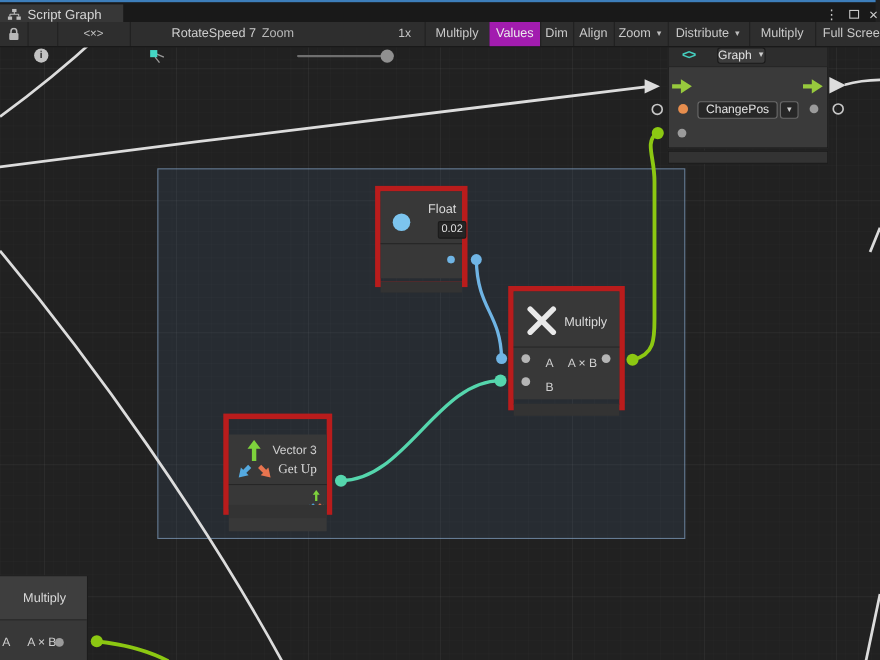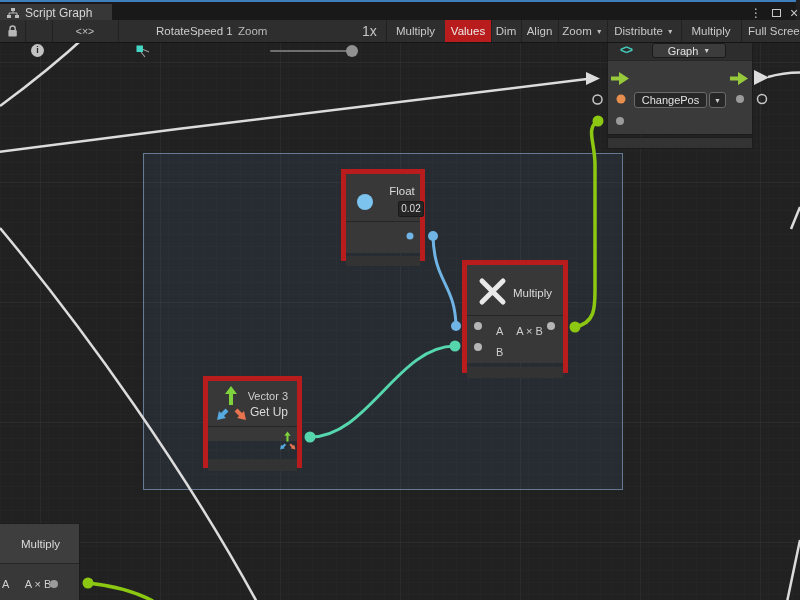--- a/index.html
+++ b/index.html
@@ -13,21 +13,21 @@
   #tab{position:absolute;left:0;top:2px;width:112px;height:18px;background:#373737;display:flex;align-items:center;gap:6px;padding-left:7px;box-sizing:border-box;}
   #tab span{font-size:12px;color:#d6d6d6;white-space:nowrap;}
   .winctl{position:absolute;top:2px;height:18px;width:16px;display:flex;align-items:center;justify-content:center;color:#c9c9c9;font-size:12px;}
   #maxbox{width:9px;height:8px;border:1.5px solid #c9c9c9;box-sizing:border-box;}
 
   
   #toolbar{position:absolute;left:0;top:20px;width:800px;height:22px;background:#2e2e2e;border-bottom:1px solid #151515;box-sizing:content-box;z-index:30;font-size:11.5px;}
   .tsep{position:absolute;top:0;width:1px;height:22px;background:#212121;}
   .titem{position:absolute;top:0;height:22px;line-height:22px;color:#c9c9c9;text-align:center;white-space:nowrap;overflow:hidden;box-sizing:border-box;}
   .tbtn{cursor:default;}
-  .tbtn.active{background:#b91c1c;color:#ececec;}
+  .tbtn.active{background:#a21caf;color:#ececec;}
   .drop-arrow{font-size:7px;vertical-align:1px;margin-left:4px;color:#bdbdbd;}
   #zoom-track{position:absolute;left:270px;top:30px;width:88px;height:2px;background:#6f6f6f;border-radius:1px;}
   #zoom-handle{position:absolute;left:346px;top:25px;width:12px;height:12px;border-radius:50%;background:#909090;}
   #info-icon{position:absolute;left:31px;top:24px;width:13px;height:13px;border-radius:50%;background:#c2c2c2;color:#242424;font-size:9px;font-weight:bold;text-align:center;line-height:13px;}
 
   
   #canvas{position:absolute;left:0;top:42px;width:800px;height:558px;
      background-color:#212121;
      background-image:
        linear-gradient(rgba(255,255,255,0.045) 1px, transparent 1px),
@@ -97,27 +97,27 @@
     <div class="titem" style="left:52px;width:66px;font-size:10.5px;color:#c3c3c3;">
       <span>&lt;×&gt;</span>
     </div>
     <div class="tsep" style="left:118px;"></div>
 
     <div>
       <svg class="abs" style="left:136px;top:24px;" width="17" height="15" viewBox="0 0 17 15">
         <path d="M6,5 L13,8 M5,8 L9,13" stroke="#9a9a9a" stroke-width="1.2" fill="none"></path>
         <rect x="0.5" y="1.5" width="6.5" height="6.5" fill="#44d6c4"></rect>
       </svg>
-      <span class="abs" style="left:156px;top:0;height:22px;line-height:22px;font-size:11.5px;color:#cdcdcd;">RotateSpeed 1</span>
+      <span class="abs" style="left:156px;top:0;height:22px;line-height:22px;font-size:11.5px;color:#cdcdcd;">RotateSpeed 7</span>
     </div>
 
     <span class="abs" style="left:238px;top:0;height:22px;line-height:22px;color:#b9b9b9;">Zoom</span>
     <div id="zoom-track"></div>
     <div id="zoom-handle"></div>
-    <span class="abs" style="left:362px;top:0;height:22px;line-height:22px;color:#c5c5c5;font-size:14px;">1x</span>
+    <span class="abs" style="left:362px;top:0;height:22px;line-height:22px;color:#c5c5c5;font-size:11px;">1x</span>
     <div class="tsep" style="left:386px;"></div>
 
     <div class="titem tbtn" style="left:386px;width:59px;"><span>Multiply</span></div>
     <div class="tsep" style="left:445px;"></div>
     <div class="titem tbtn active" style="left:445px;width:46px;"><span>Values</span></div>
     <div class="tsep" style="left:491px;"></div>
     <div class="titem tbtn" style="left:491px;width:30px;"><span>Dim</span></div>
     <div class="tsep" style="left:521px;"></div>
     <div class="titem tbtn" style="left:521px;width:37px;"><span>Align</span></div>
     <div class="tsep" style="left:558px;"></div>
@@ -172,21 +172,21 @@
 
     <circle cx="410" cy="236" r="3.5" fill="#6FB4E4"></circle>
 
     <circle cx="54" cy="584" r="4" fill="#9B9B9B"></circle>
   </svg>
 
   <div class="node unsel" style="left:607px;top:40px;width:146px;height:107px;">
     <div class="main" style="height:93px;background:#3a3a3a;border:1px solid #1c1c1c;">
       <div class="hdr" style="height:20px;background:#2d2d2d;">
         <span class="abs" style="left:12px;top:2px;font-size:12px;font-weight:bold;letter-spacing:-1px;color:#45d0c0;">&lt;&gt;</span>
-        <div class="dd" style="left:44px;top:2px;width:74px;height:15px;background:#3c3c3c;border-color:#1a1a1a;gap:5px;">
+        <div class="dd" style="left:44px;top:2px;width:44px;height:15px;background:#3c3c3c;border-color:#1a1a1a;gap:5px;">
           <span>Graph</span>
             <span class="ddarrow">▼</span>
         </div>
       </div>
       <div class="dd" style="left:26px;top:51px;width:73px;height:16px;">
         <span>ChangePos</span>
       </div>
       <div class="dd" style="left:101px;top:51px;width:17px;height:16px;">
         <span class="ddarrow">▼</span>
       </div>
@@ -214,32 +214,32 @@
         <span class="ntitle" style="left:46px;top:22px;">Multiply</span>
       </div>
       <span class="plabel" style="left:29px;top:60px;">A</span>
       <span class="plabel" style="left:46px;top:60px;width:33px;text-align:center;">A × B</span>
       <span class="plabel" style="left:29px;top:81px;">B</span>
     </div>
     <div class="foot" style="top:102px;height:11px;"></div>
   </div>
 
   <div class="node sel" style="left:203px;top:376px;width:99px;height:92px;">
-    <div class="main" style="height:60px;">
+    <div class="main" style="height:88px;margin-top:14px;">
       <div class="hdr" style="height:46px;">
         <svg class="abs" style="left:7px;top:4px;" width="34" height="38" viewBox="0 0 34 38">
           <path d="M16,20 V8" stroke="#7ed23c" stroke-width="4"></path>
             <polygon points="10,9 16,1 22,9" fill="#7ed23c"></polygon>
           <path d="M12,25 L6,31" stroke="#55aae0" stroke-width="4"></path>
             <polygon points="4,26 2,35 11,33" fill="#55aae0"></polygon>
           <path d="M21,25 L27,31" stroke="#e8744f" stroke-width="4"></path>
             <polygon points="29,26 31,35 22,33" fill="#e8744f"></polygon>
         </svg>
         <span class="ntitle" style="right:9px;top:9px;font-size:11px;color:#cfcfcf;">Vector 3</span>
-        <span class="ntitle" style="right:9px;top:24px;font-size:12px;">Get Up</span>
+        <span class="ntitle" style="right:9px;top:24px;font-size:12px;font-family:Liberation Serif, serif;">Get Up</span>
       </div>
       <svg class="abs" style="left:71px;top:50px;" width="18" height="20" viewBox="0 0 34 38">
         <path d="M16,20 V8" stroke="#7ed23c" stroke-width="4"></path>
           <polygon points="10,9 16,1 22,9" fill="#7ed23c"></polygon>
         <path d="M12,25 L6,31" stroke="#55aae0" stroke-width="4"></path>
           <polygon points="4,26 2,35 11,33" fill="#55aae0"></polygon>
         <path d="M21,25 L27,31" stroke="#e8744f" stroke-width="4"></path>
           <polygon points="29,26 31,35 22,33" fill="#e8744f"></polygon>
       </svg>
     </div>

